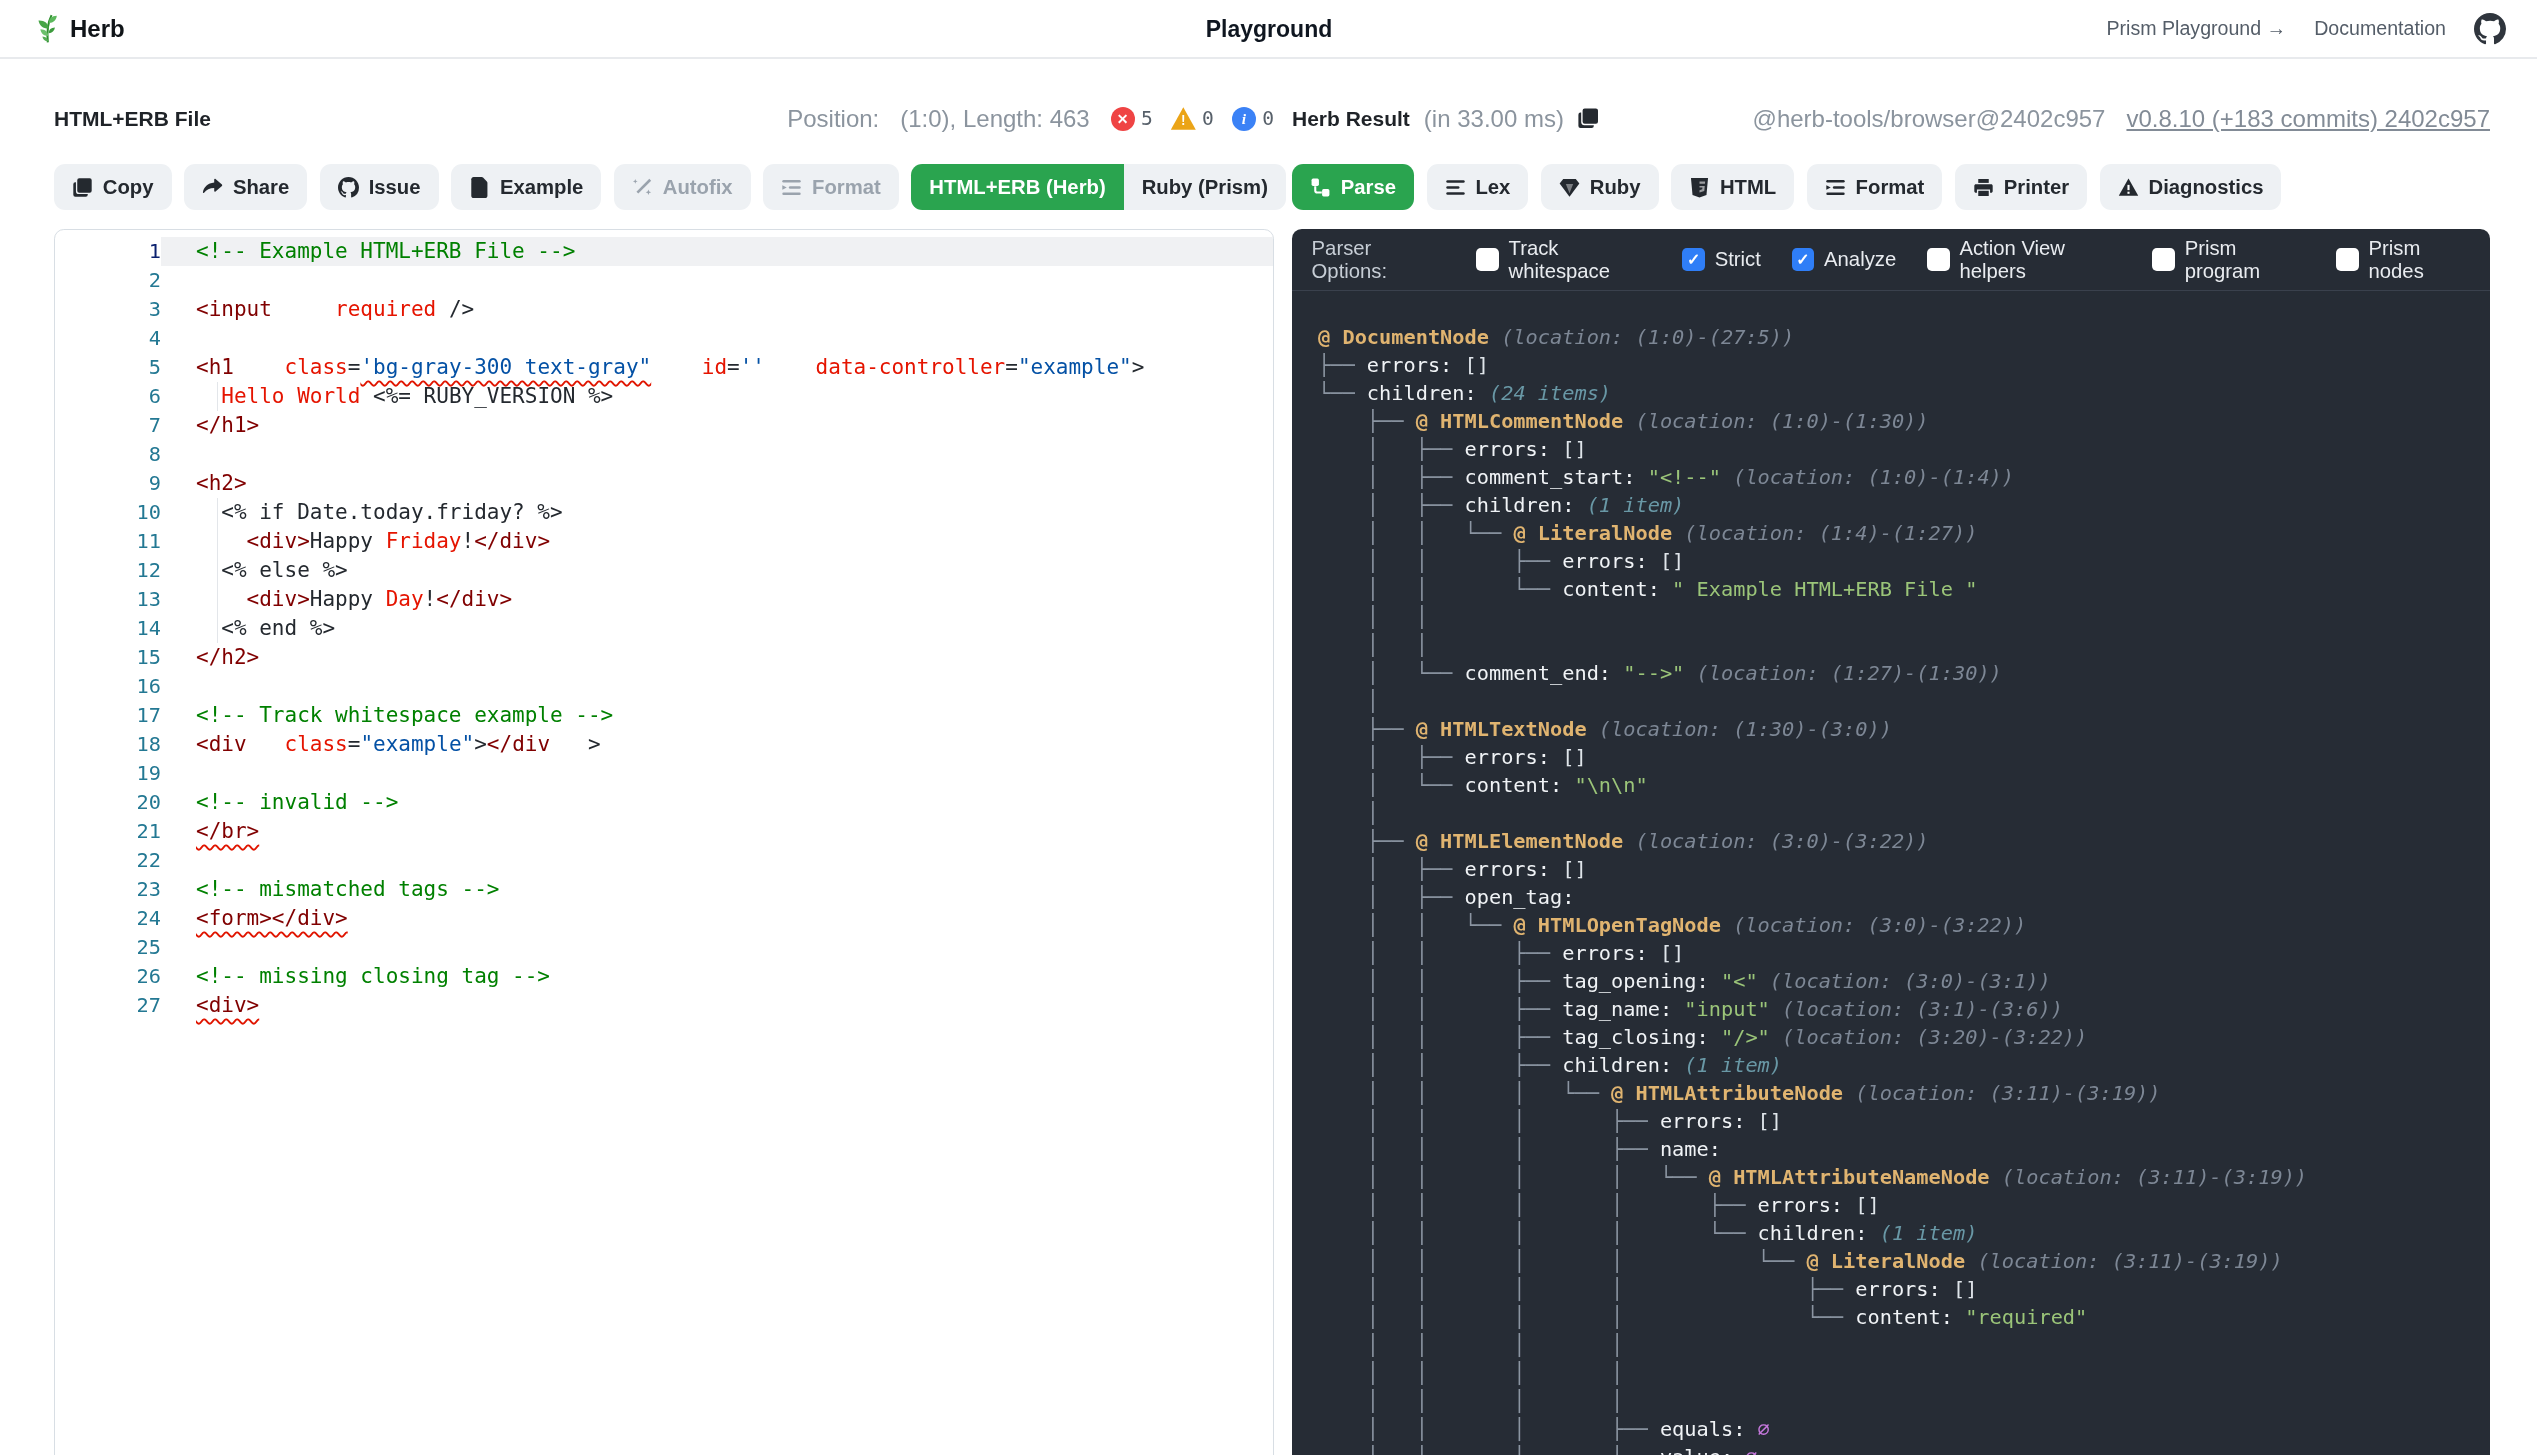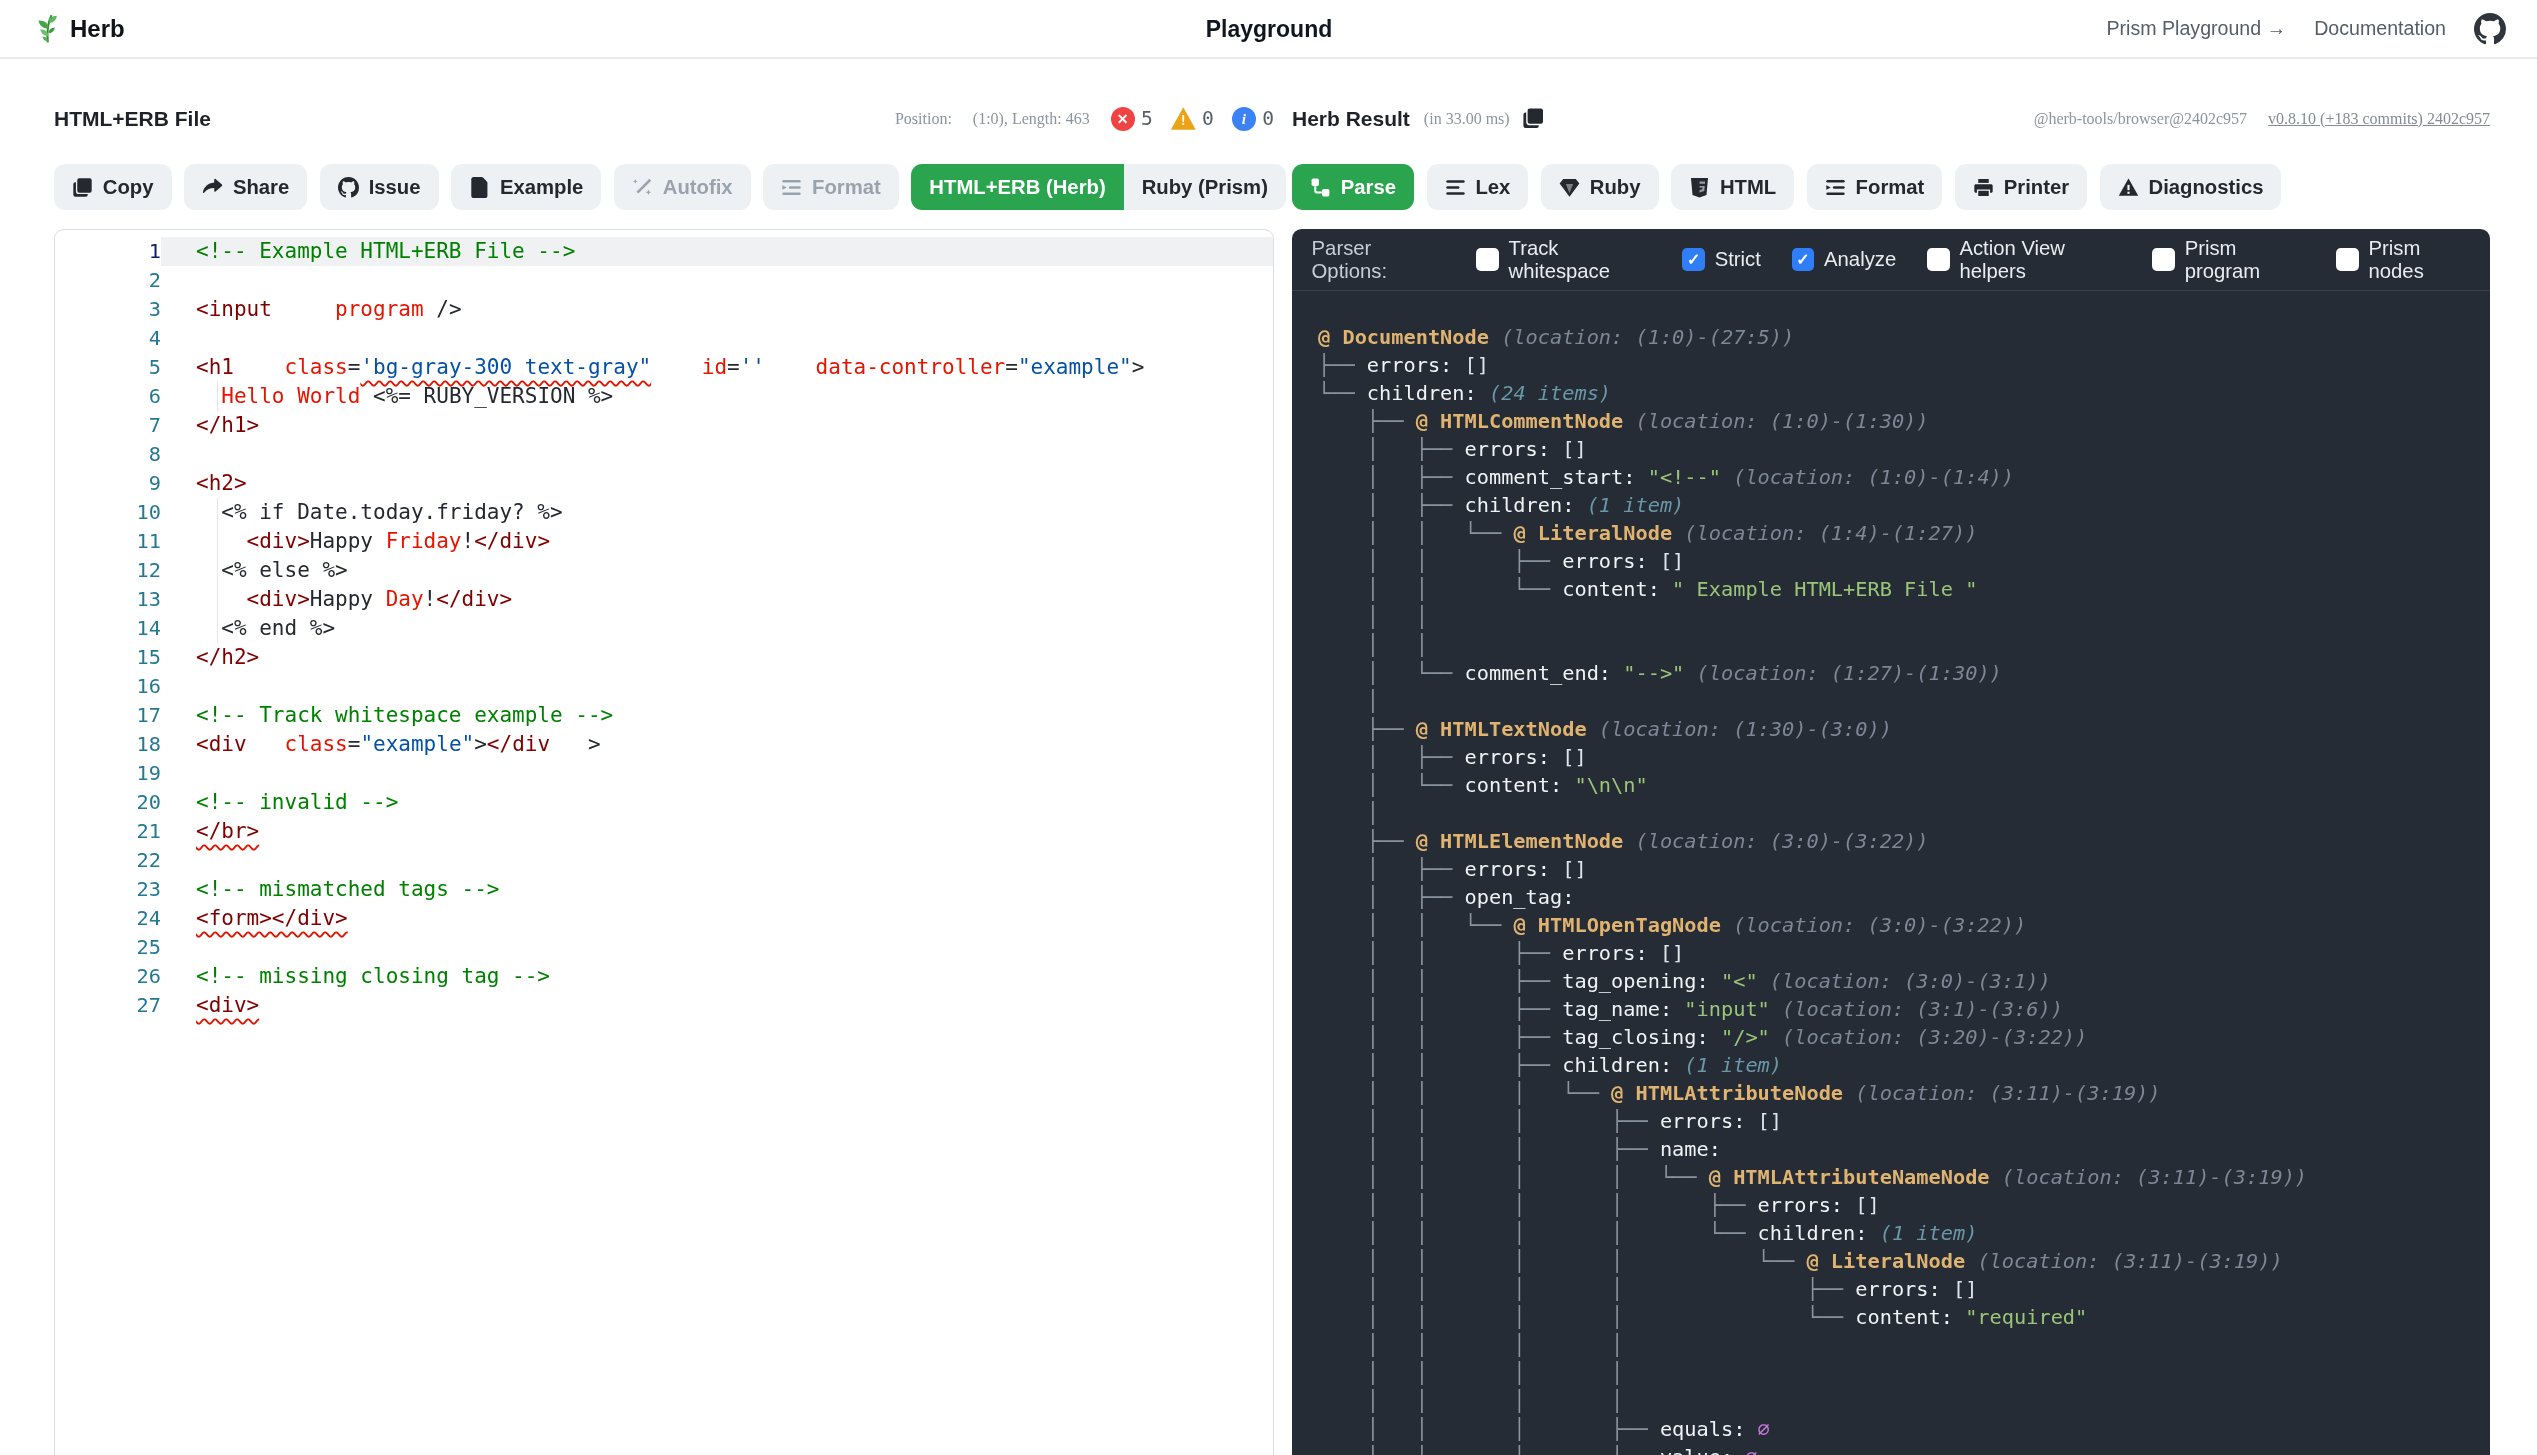--- a/index.html
+++ b/index.html
@@ -27,21 +27,21 @@
   .gh-icon{width:32px;height:32px;color:#2f353d;}
 
   
   .main{display:flex;padding:39px 48px 0 54px;gap:18px;}
   .col-left{width:1220px;flex:none;display:flex;flex-direction:column;}
   .col-right{width:1198px;flex:none;display:flex;flex-direction:column;}
 
   .prow{height:41px;display:flex;align-items:center;margin-bottom:17px;}
   .panel-title{font-size:21px;font-weight:700;color:#1f2328;}
   .meta{margin-left:auto;display:flex;align-items:center;gap:21px;}
-  .mono-dim{font-family:Liberation Serif, serif;font-size:16px;color:#8b949e;}
+  .mono-dim{font-family:Liberation Sans, sans-serif;font-size:24px;color:#8b949e;}
   .badges{display:flex;align-items:center;gap:18px;}
   .badge{display:flex;align-items:center;gap:6.3px;font-size:19.6px;color:#57606a;
     font-family:"DejaVu Sans Mono", monospace;}
   .bdg-ic{width:24px;height:24px;border-radius:50%;display:flex;align-items:center;justify-content:center;
     color:#fff;font-family:"Liberation Sans",sans-serif;font-weight:700;font-size:14px;}
   .bdg-err{background:var(--err);}
   .bdg-info{background:var(--info);font-style:italic;font-family:"Liberation Serif",serif;font-size:15.4px;}
   .bdg-warn{width:25px;height:22.4px;background:var(--warn);border-radius:0;
     clip-path:polygon(50% 0,100% 100%,0 100%);display:flex;align-items:flex-end;justify-content:center;
     color:#fff;font-weight:700;font-size:13.3px;padding-bottom:1.4px;}
@@ -195,21 +195,21 @@
             <span>HTML+ERB (Herb)</span>
           </button>
           <button class="tbtn">
             <span>Ruby (Prism)</span>
           </button>
         </span>
     </div>
     <div class="editor" id="editor">
         <div class="code-line"><span class="ln act">1</span><span class="lc hl"><span class="tk-com">&lt;!-- Example HTML+ERB File --&gt;</span></span></div>
         <div class="code-line"><span class="ln">2</span><span class="lc"></span></div>
-        <div class="code-line"><span class="ln">3</span><span class="lc"><span class="tk-tag">&lt;input</span><span class="tk-txt">     </span><span class="tk-attr">program</span><span class="tk-txt"> /&gt;</span></span></div>
+        <div class="code-line"><span class="ln">3</span><span class="lc"><span class="tk-tag">&lt;input</span><span class="tk-txt">     </span><span class="tk-attr">required</span><span class="tk-txt"> /&gt;</span></span></div>
         <div class="code-line"><span class="ln">4</span><span class="lc"></span></div>
         <div class="code-line"><span class="ln">5</span><span class="lc"><span class="tk-tag">&lt;h1</span><span class="tk-txt">    </span><span class="tk-attr">class</span><span class="tk-txt">=</span><span class="tk-val sq">'bg-gray-300 text-gray"</span><span class="tk-txt">    </span><span class="tk-attr">id</span><span class="tk-txt">=</span><span class="tk-val">''</span><span class="tk-txt">    </span><span class="tk-attr">data-controller</span><span class="tk-txt">=</span><span class="tk-val">"example"</span><span class="tk-txt">&gt;</span></span></div>
         <div class="code-line"><span class="ln">6</span><span class="lc g"><span class="tk-txt">  </span><span class="tk-attr">Hello World</span><span class="tk-txt"> &lt;%= RUBY_VERSION %&gt;</span></span></div>
         <div class="code-line"><span class="ln">7</span><span class="lc"><span class="tk-tag">&lt;/h1&gt;</span></span></div>
         <div class="code-line"><span class="ln">8</span><span class="lc"></span></div>
         <div class="code-line"><span class="ln">9</span><span class="lc"><span class="tk-tag">&lt;h2&gt;</span></span></div>
         <div class="code-line"><span class="ln">10</span><span class="lc g"><span class="tk-txt">  &lt;% if Date.today.friday? %&gt;</span></span></div>
         <div class="code-line"><span class="ln">11</span><span class="lc g"><span class="tk-txt">    </span><span class="tk-tag">&lt;div&gt;</span><span class="tk-txt">Happy </span><span class="tk-attr">Friday</span><span class="tk-txt">!</span><span class="tk-tag">&lt;/div&gt;</span></span></div>
         <div class="code-line"><span class="ln">12</span><span class="lc g"><span class="tk-txt">  &lt;% else %&gt;</span></span></div>
         <div class="code-line"><span class="ln">13</span><span class="lc g"><span class="tk-txt">    </span><span class="tk-tag">&lt;div&gt;</span><span class="tk-txt">Happy </span><span class="tk-attr">Day</span><span class="tk-txt">!</span><span class="tk-tag">&lt;/div&gt;</span></span></div>

